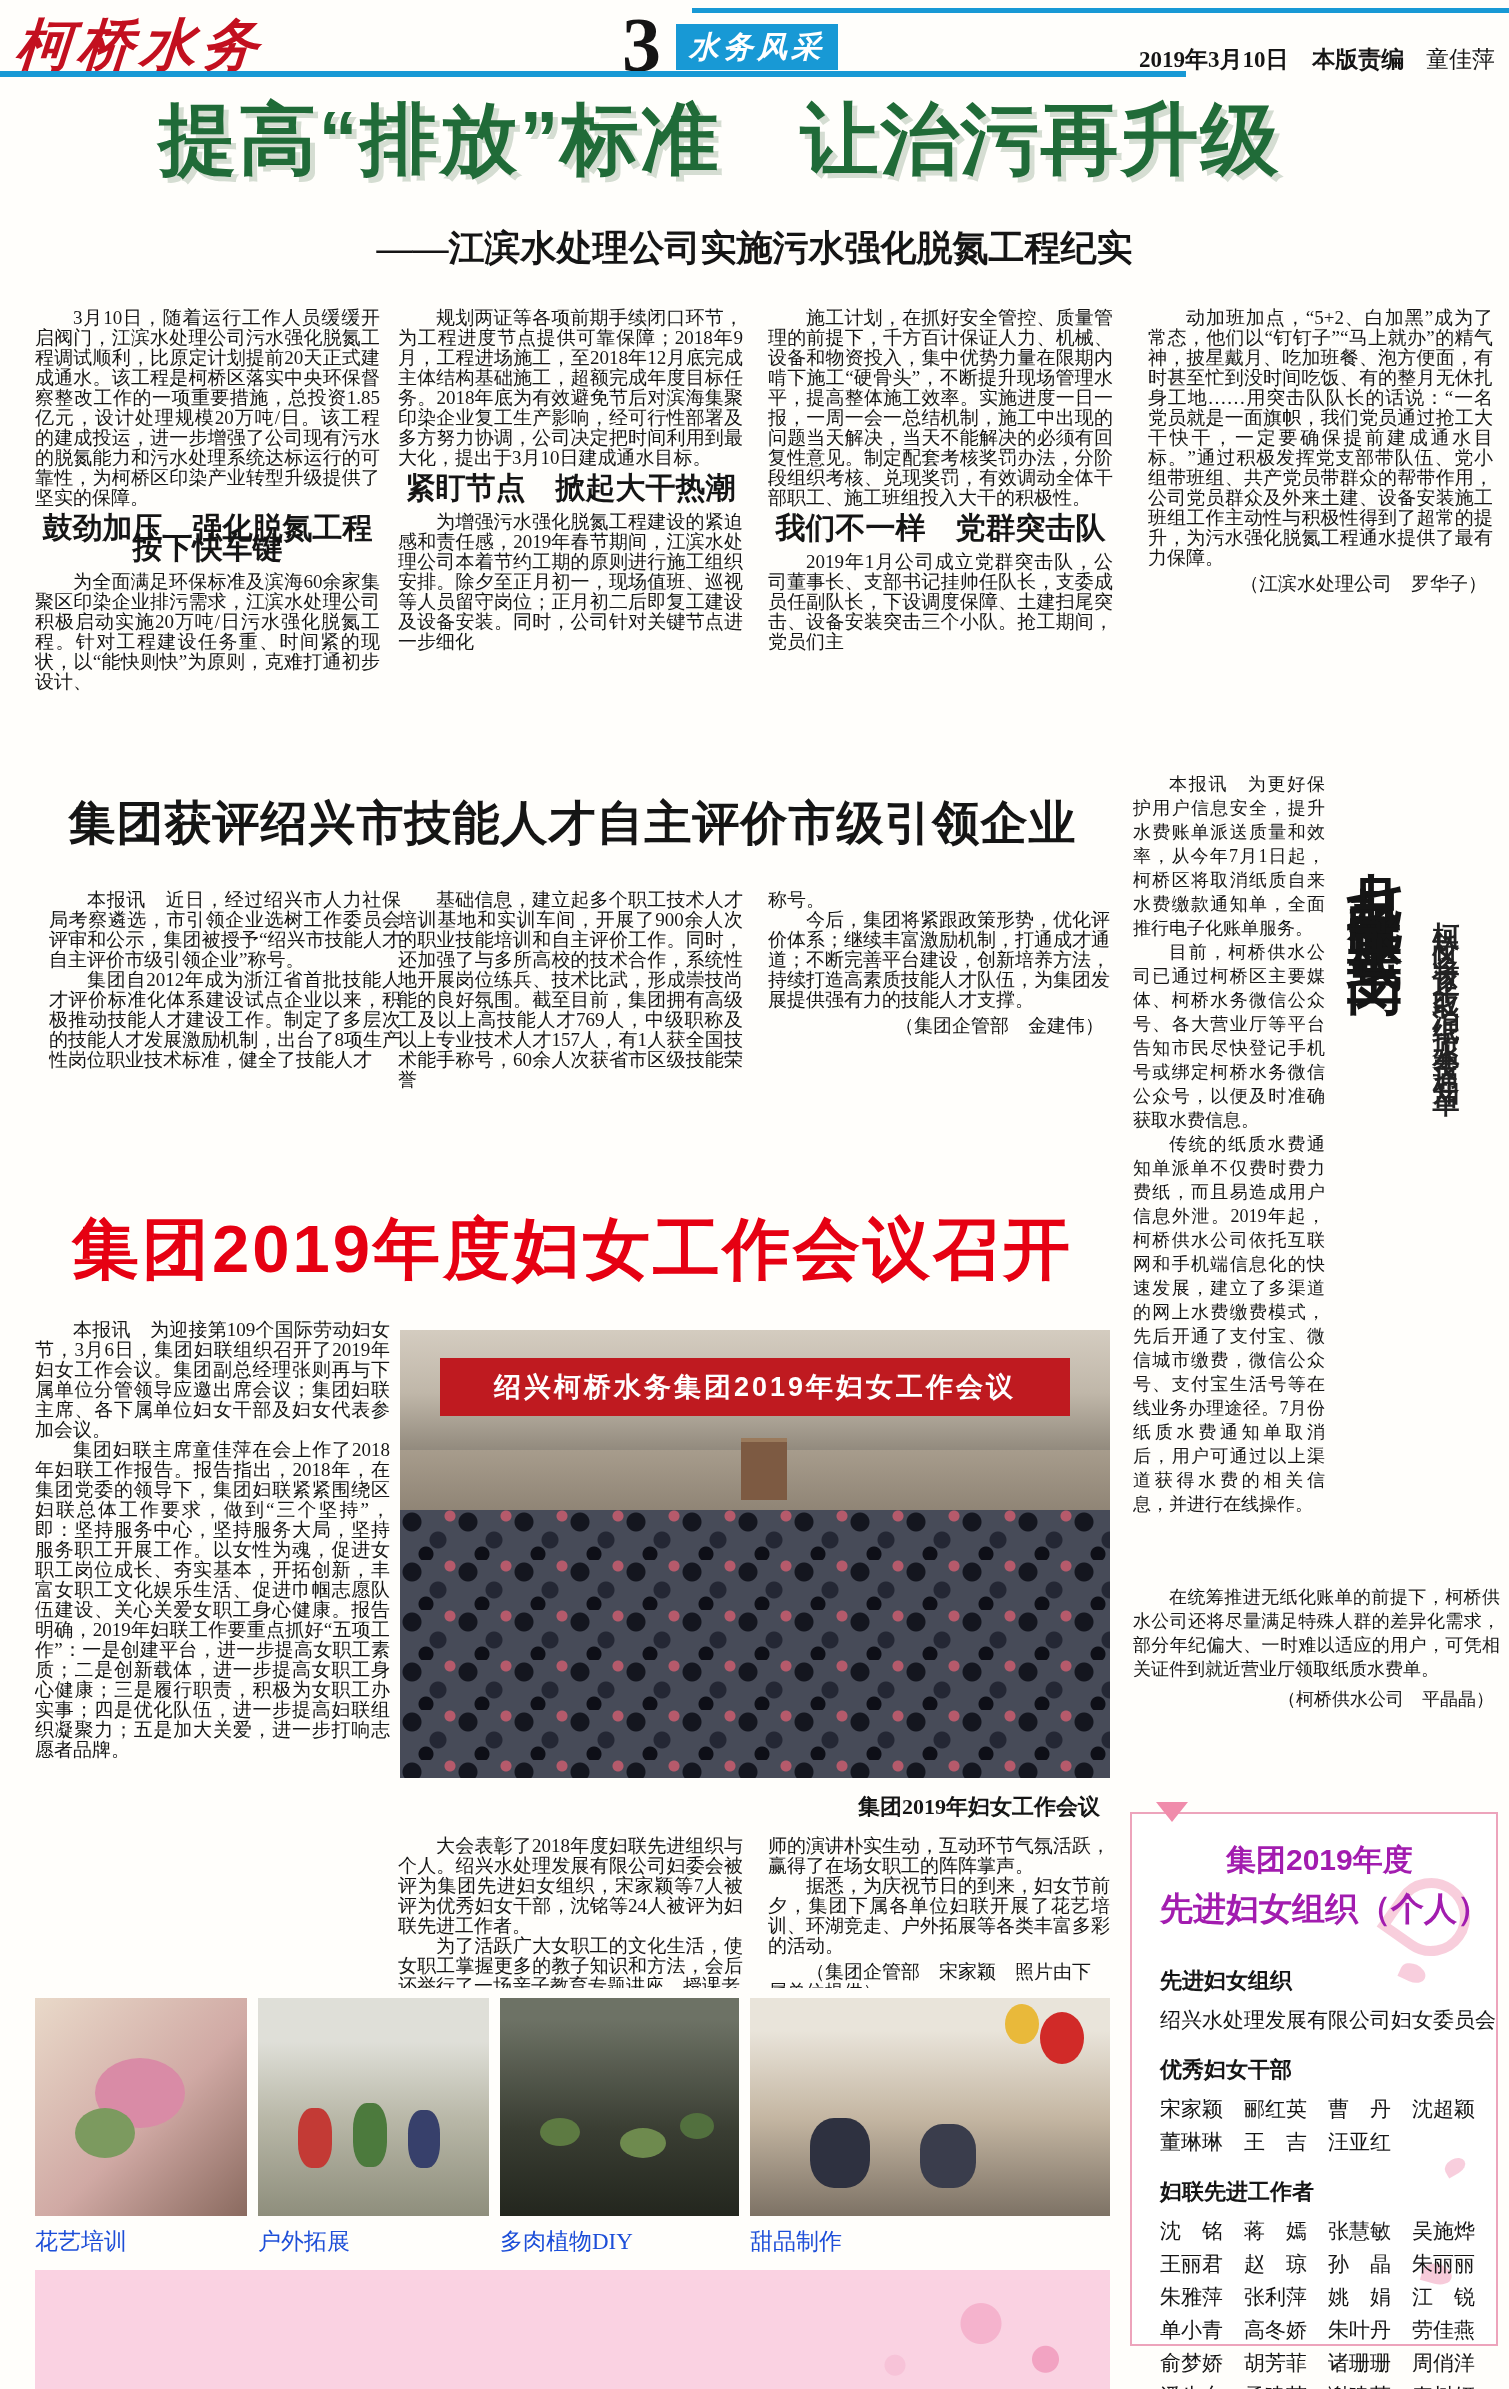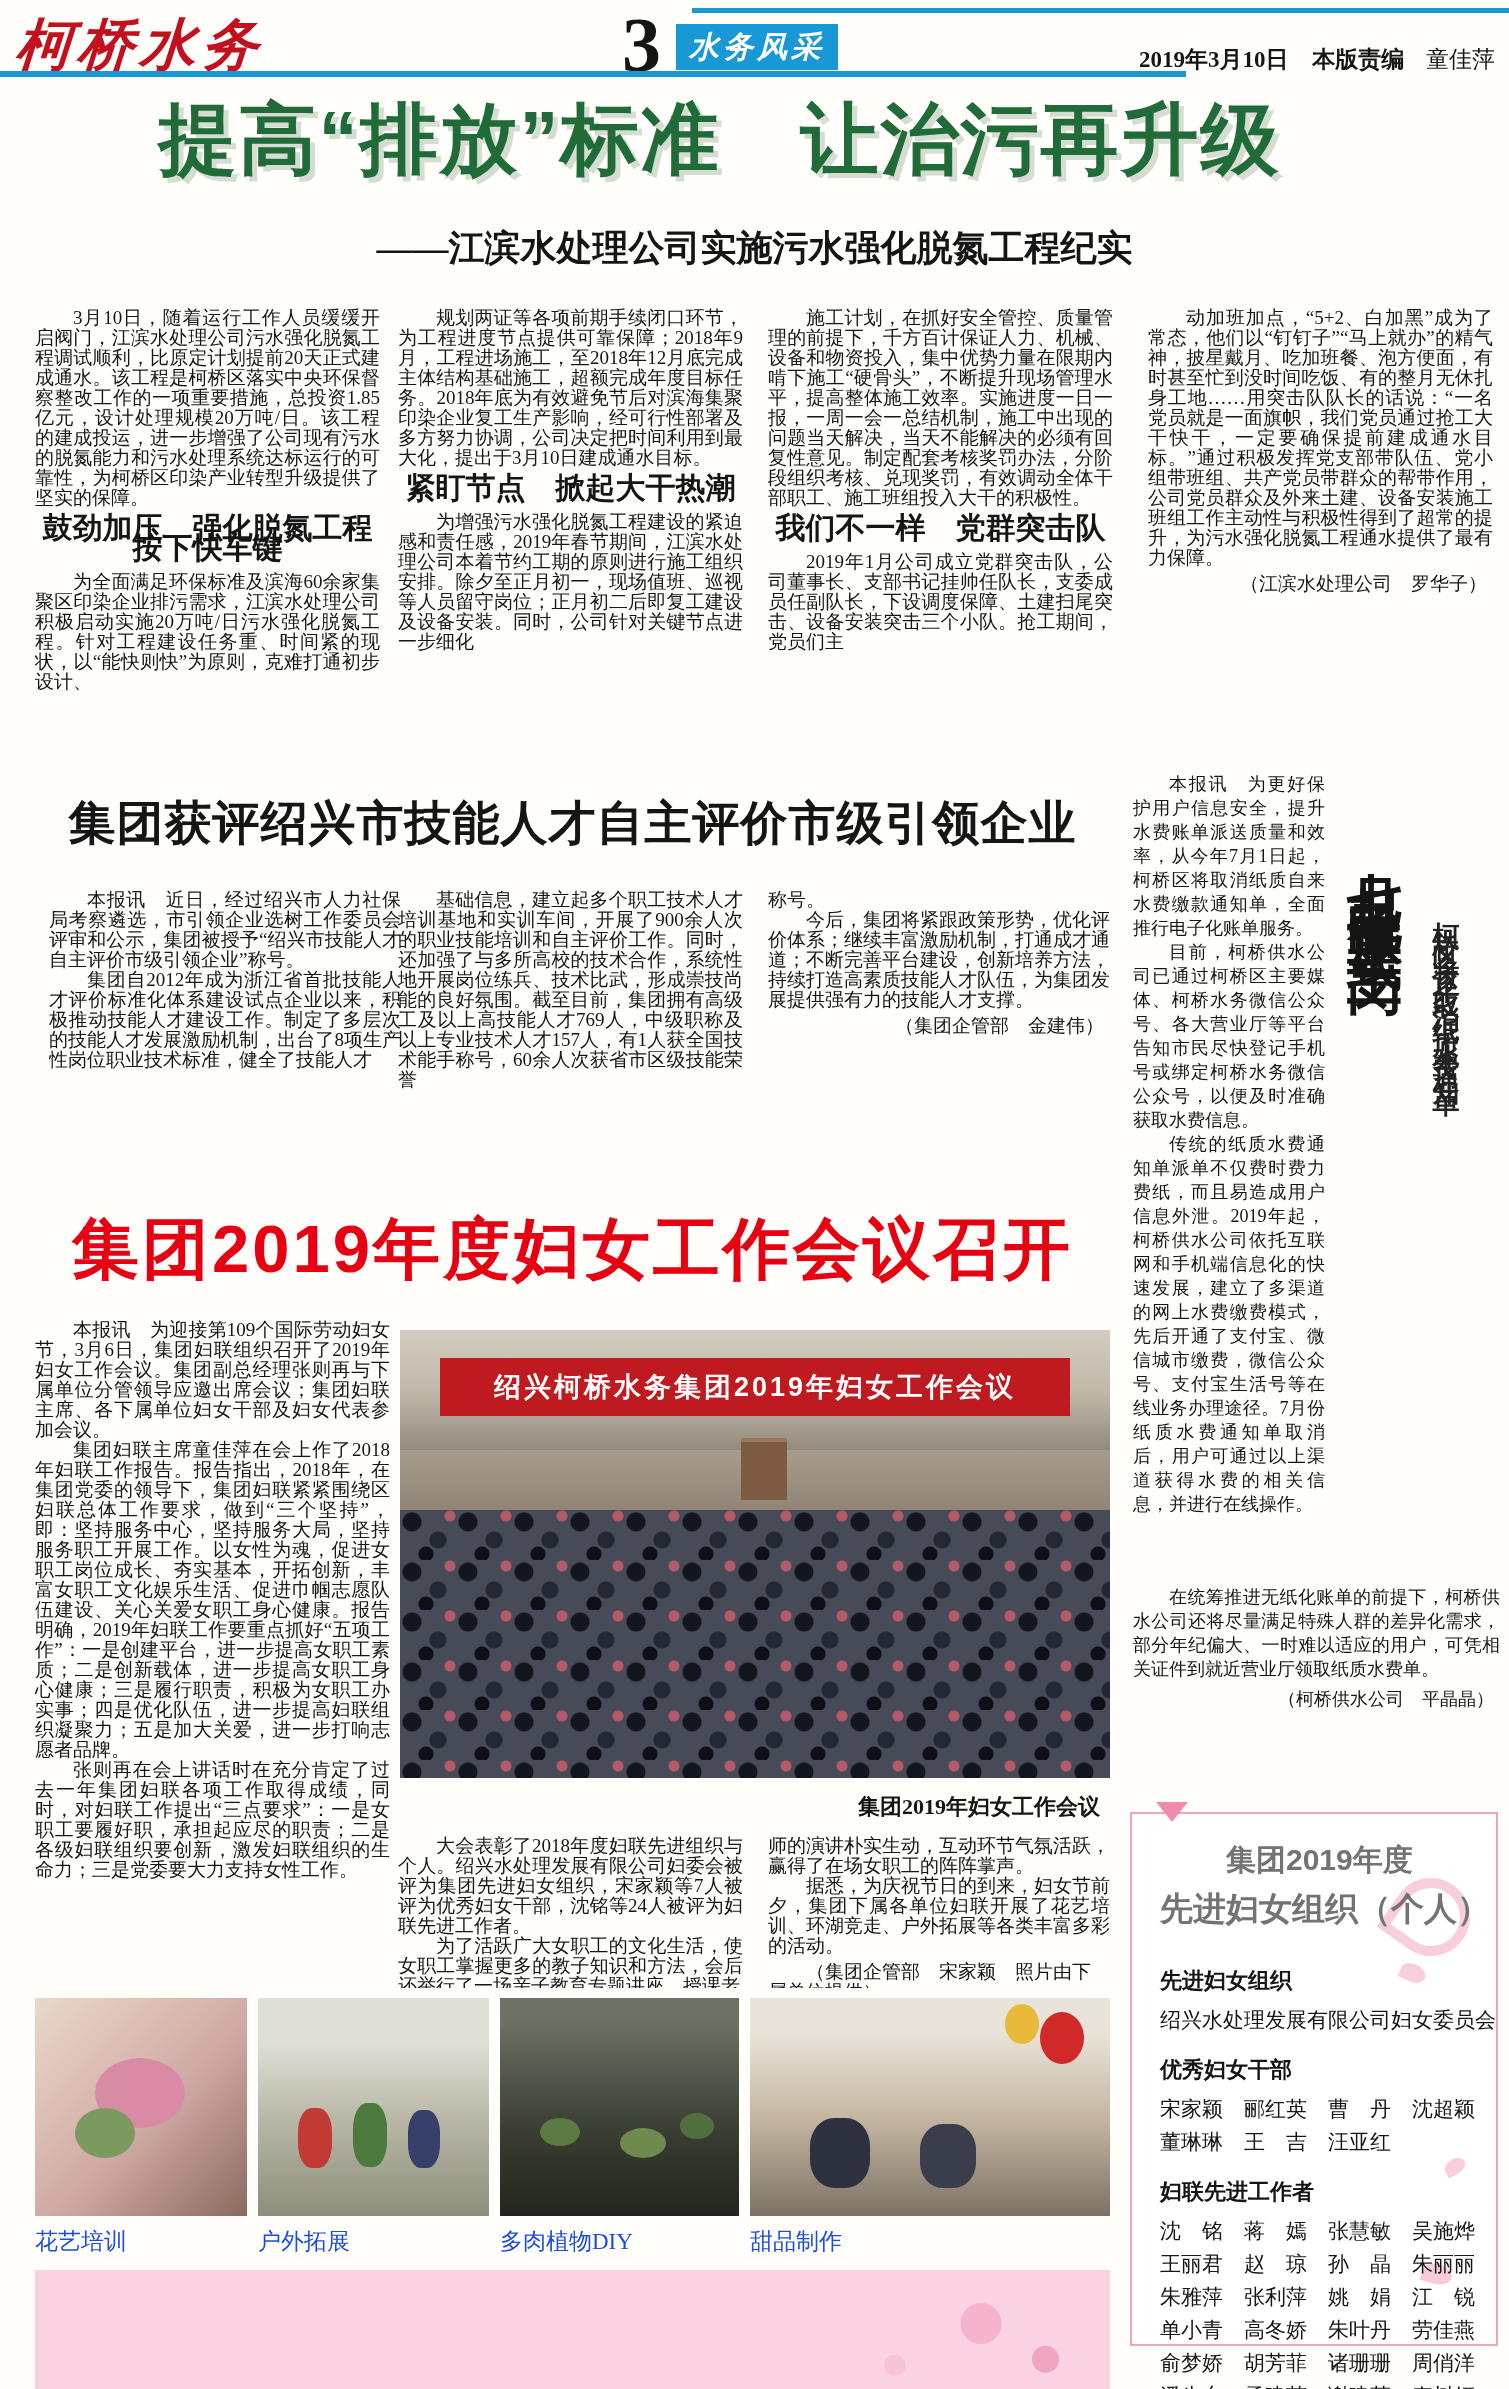--- a/index.html
+++ b/index.html
@@ -74,21 +74,21 @@
   
   .pink-band{left:35px;top:2270px;width:1075px;height:119px;background-color:#fad2e2;
       background-image:
         radial-gradient(circle at 88% 45%,#f5b3cd 0 20px,rgba(0,0,0,0) 21px),
         radial-gradient(circle at 94% 75%,#f2a3c2 0 13px,rgba(0,0,0,0) 14px),
         radial-gradient(circle at 80% 80%,#f7c3d8 0 10px,rgba(0,0,0,0) 11px);}
 
   
   .award-box{left:1130px;top:1812px;width:368px;height:534px;background:#fff;
              border:2px solid #eda4bc;box-sizing:border-box;}
-  .award-title{color:#737373;font-family:"Liberation Sans",sans-serif;font-weight:bold;
+  .award-title{color:#a21caf;font-family:"Liberation Sans",sans-serif;font-weight:bold;
                text-indent:0;margin:0;}
   .award-label{font-family:"Liberation Sans",sans-serif;font-weight:bold;font-size:22px;
                text-indent:0;margin:18px 0 8px 0;}
   .award-row{font-size:21px;line-height:33px;text-indent:0;margin:0;}
   .tri{width:0;height:0;border-left:16px solid transparent;border-right:16px solid transparent;
        border-top:20px solid #f08cab;}
   .ribbon{border:10px solid #f5b9cd;border-radius:50% 50% 50% 0;}
   .petal{background:#f6c2d4;border-radius:50% 50% 50% 0;}
 </style>
 </head>
@@ -156,21 +156,20 @@
   <div class="abs a3-col jt clip" style="left:1133px;top:1585px;width:367px;height:195px;">
     <p>在统筹推进无纸化账单的前提下，柯桥供水公司还将尽量满足特殊人群的差异化需求，部分年纪偏大、一时难以适应的用户，可凭相关证件到就近营业厅领取纸质水费单。</p>
     <p class="byline">（柯桥供水公司　平晶晶）</p>
   </div>
 
   <div class="abs a4-headline">集团2019年度妇女工作会议召开</div>
 
   <div class="abs col jt clip" style="left:35px;top:1320px;width:355px;height:668px;">
     <p>本报讯　为迎接第109个国际劳动妇女节，3月6日，集团妇联组织召开了2019年妇女工作会议。集团副总经理张则再与下属单位分管领导应邀出席会议；集团妇联主席、各下属单位妇女干部及妇女代表参加会议。</p>
     <p>集团妇联主席童佳萍在会上作了2018年妇联工作报告。报告指出，2018年，在集团党委的领导下，集团妇联紧紧围绕区妇联总体工作要求，做到“三个坚持”，即：坚持服务中心，坚持服务大局，坚持服务职工开展工作。以女性为魂，促进女职工岗位成长、夯实基本，开拓创新，丰富女职工文化娱乐生活、促进巾帼志愿队伍建设、关心关爱女职工身心健康。报告明确，2019年妇联工作要重点抓好“五项工作”：一是创建平台，进一步提高女职工素质；二是创新载体，进一步提高女职工身心健康；三是履行职责，积极为女职工办实事；四是优化队伍，进一步提高妇联组织凝聚力；五是加大关爱，进一步打响志愿者品牌。</p>
-    <p>张则再在会上讲话时在充分肯定了过去一年集团妇联各项工作取得成绩，同时，对妇联工作提出“三点要求”：一是女职工要履好职，承担起应尽的职责；二是各级妇联组织要创新，激发妇联组织的生命力；三是党委要大力支持女性工作。</p>
   </div>
 
   <div class="abs photo-conf">
     <div class="conf-banner">
       <span>绍兴柯桥水务集团2019年妇女工作会议</span>
     </div>
     <div class="conf-stage"></div>
     <div class="conf-lectern"></div>
     <div class="conf-crowd"></div>
   </div>

